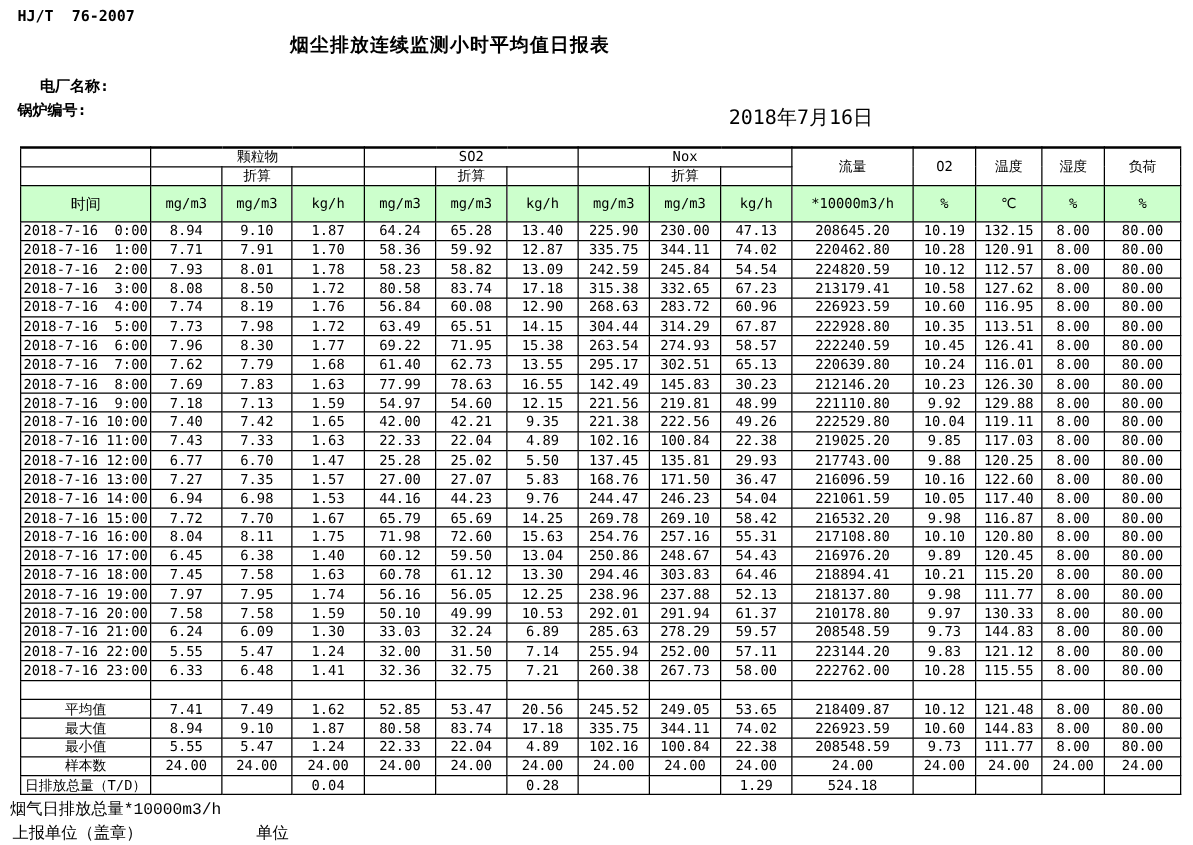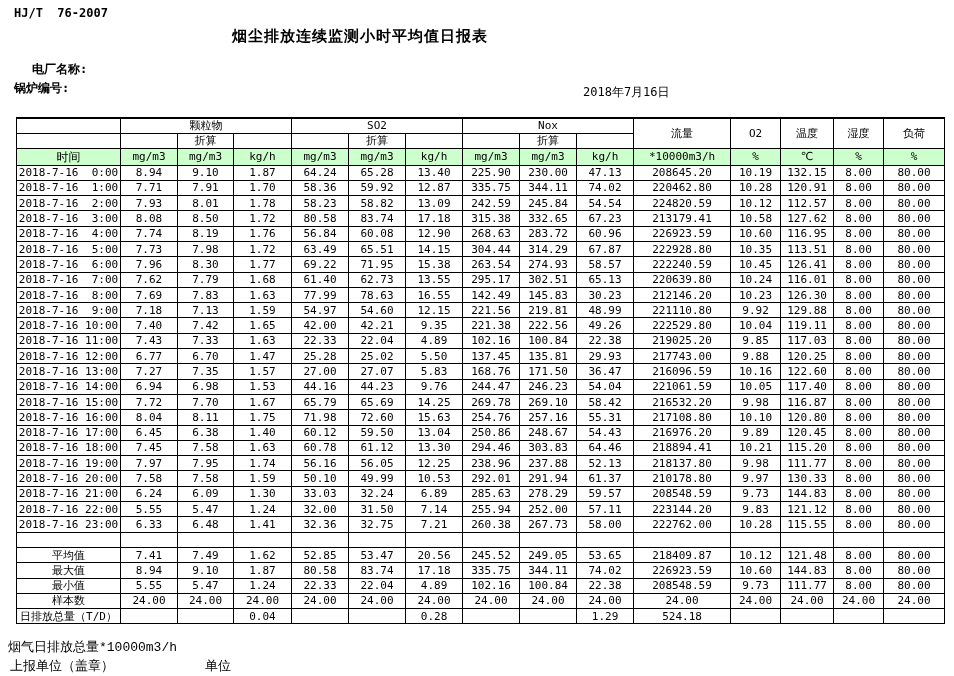--- a/index.html
+++ b/index.html
@@ -6,33 +6,33 @@
   html,body { background:#ffffff; }
   body {
     width:954px; height:676px; position:relative; overflow:hidden;
     font-family:"DejaVu Sans Mono","DejaVu Sans",sans-serif;
     color:#000;
   }
   .standard   { position:absolute; left:14px; top:6px;  font-size:12px; font-weight:bold; white-space:pre; }
   .title      { position:absolute; left:0;   top:27px;  width:720px; text-align:center; font-size:15px; font-weight:bold; letter-spacing:1px; }
   .plant      { position:absolute; left:14px; top:61px; font-size:12px; font-weight:bold;padding-left:18px; }
   .boiler     { position:absolute; left:14px; top:80px; font-size:12px; font-weight:bold; }
-  .date       { position:absolute; left:583px; top:84px; font-size:12px; }
+  .date       { position:absolute; left:583px; top:84px; font-size:16px; }
 
   table.report {
     position:absolute; left:16px; top:117px; width:928px;
     border-collapse:collapse; table-layout:fixed; font-size:11px;
     border:1px solid #000; border-top:2px solid #000;
   }
   table.report td {
     border:1px solid #000; height:15px; padding:0;
     text-align:center; vertical-align:middle; white-space:pre;
     overflow:hidden; line-height:1;
   }
-  tr.units-row td { height:17px; background:#ccffcc; }
+  tr.units-row td { height:29px; background:#ccffcc; }
   tr.units-row td.c-time { font-size:12px; }
   td.num   { text-align:right; padding-right:9px; }
   td.time-cell   { text-align:right; padding-right:3px; }
   td.label-right { text-align:right; padding-right:3px;margin-left:36px; }
   td.label-left  { text-align:left;  padding-left:1px; }
   tr.data-row td, tr.spacer-row td, tr.summary-row td { height:15.3px; }
 
   .flue        { position:absolute; left:8px;   top:638px; font-size:13px; white-space:pre;font-family:Liberation Mono, monospace; }
   .report-unit { position:absolute; left:10px;  top:657px; font-size:13px; white-space:pre; }
   .unit        { position:absolute; left:205px; top:657px; font-size:13px; white-space:pre; }

